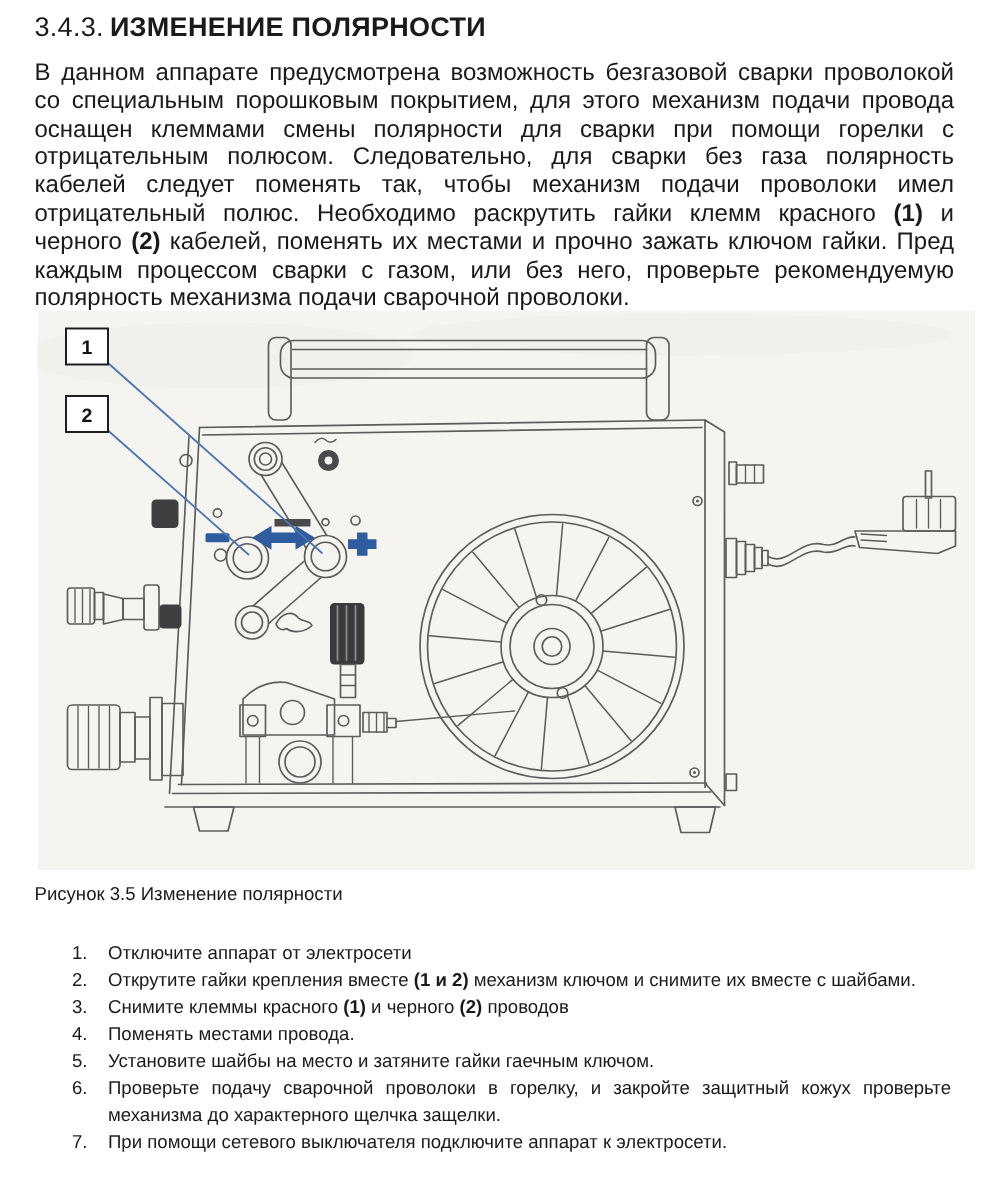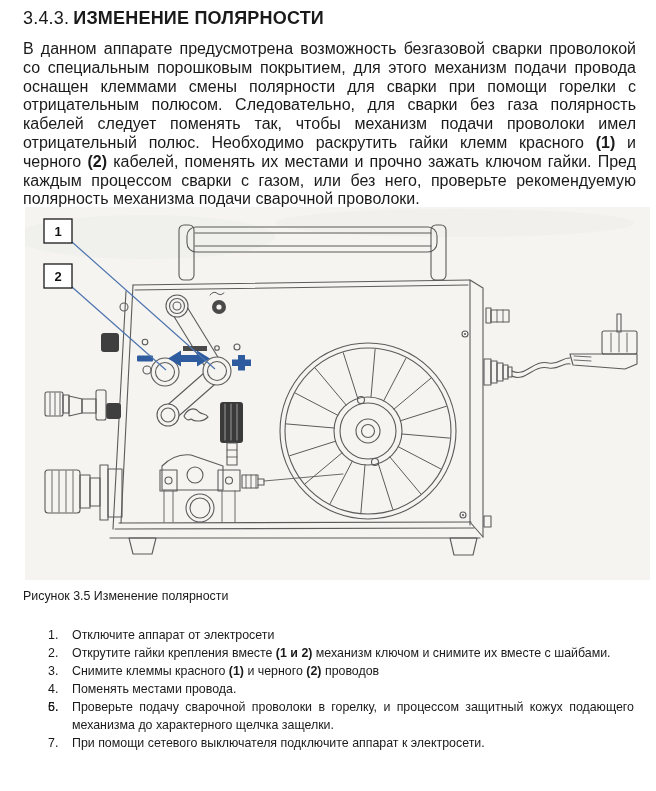--- a/index.html
+++ b/index.html
@@ -200,22 +200,23 @@
   <div class="step">
     <span class="num">3.</span>
     <span class="txt"><span>Снимите клеммы красного </span><span class="seg-b">(1)</span><span> и черного </span><span class="seg-b">(2)</span><span> проводов</span></span>
   </div>
   <div class="step">
     <span class="num">4.</span>
     <span class="txt"><span>Поменять местами провода.</span></span>
   </div>
   <div class="step">
     <span class="num">5.</span>
+    <span class="txt"><span>Установите шайбы на место и затяните гайки гаечным ключом.</span></span>
   </div>
   <div class="step">
     <span class="num">6.</span>
-    <span class="txt"><span>Проверьте подачу сварочной проволоки в горелку, и процессом защитный кожух подающего механизма до характерного щелчка защелки.</span></span>
+    <span class="txt"><span>Проверьте подачу сварочной проволоки в горелку, и закройте защитный кожух проверьте механизма до характерного щелчка защелки.</span></span>
   </div>
   <div class="step">
     <span class="num">7.</span>
     <span class="txt"><span>При помощи сетевого выключателя подключите аппарат к электросети.</span></span>
   </div>
 </div>
 
 </body></html>

